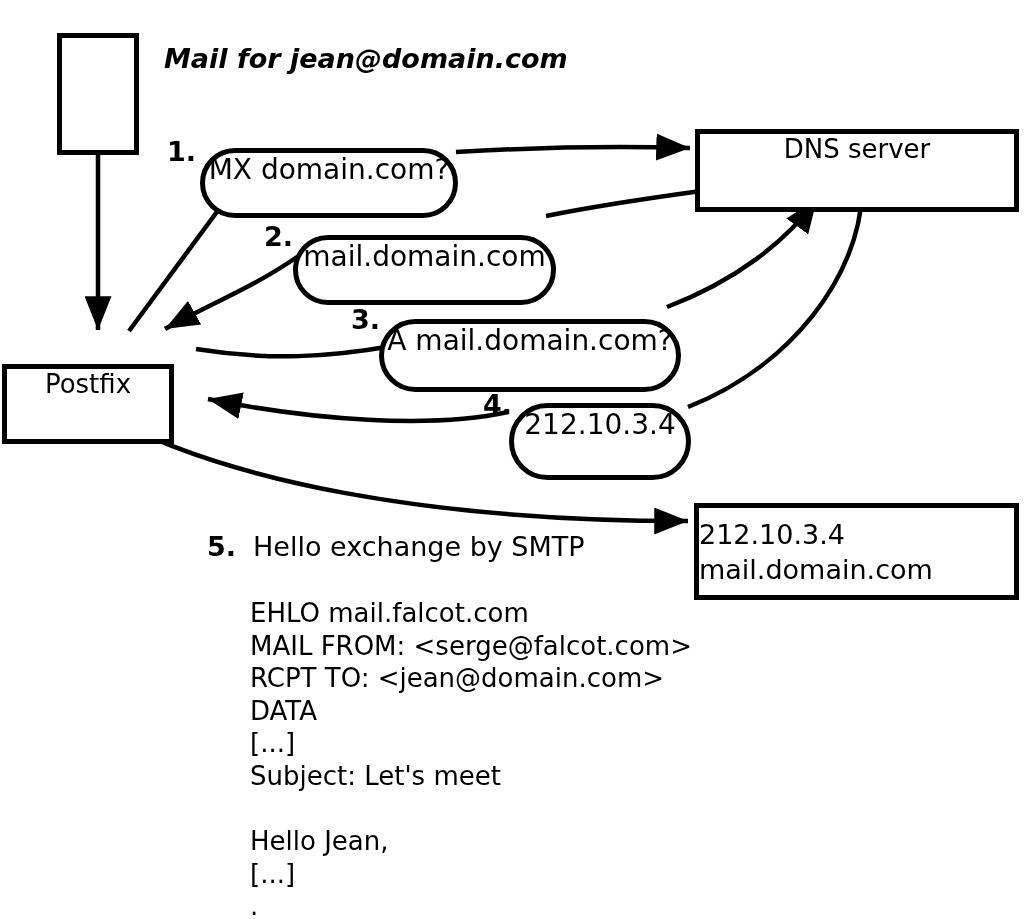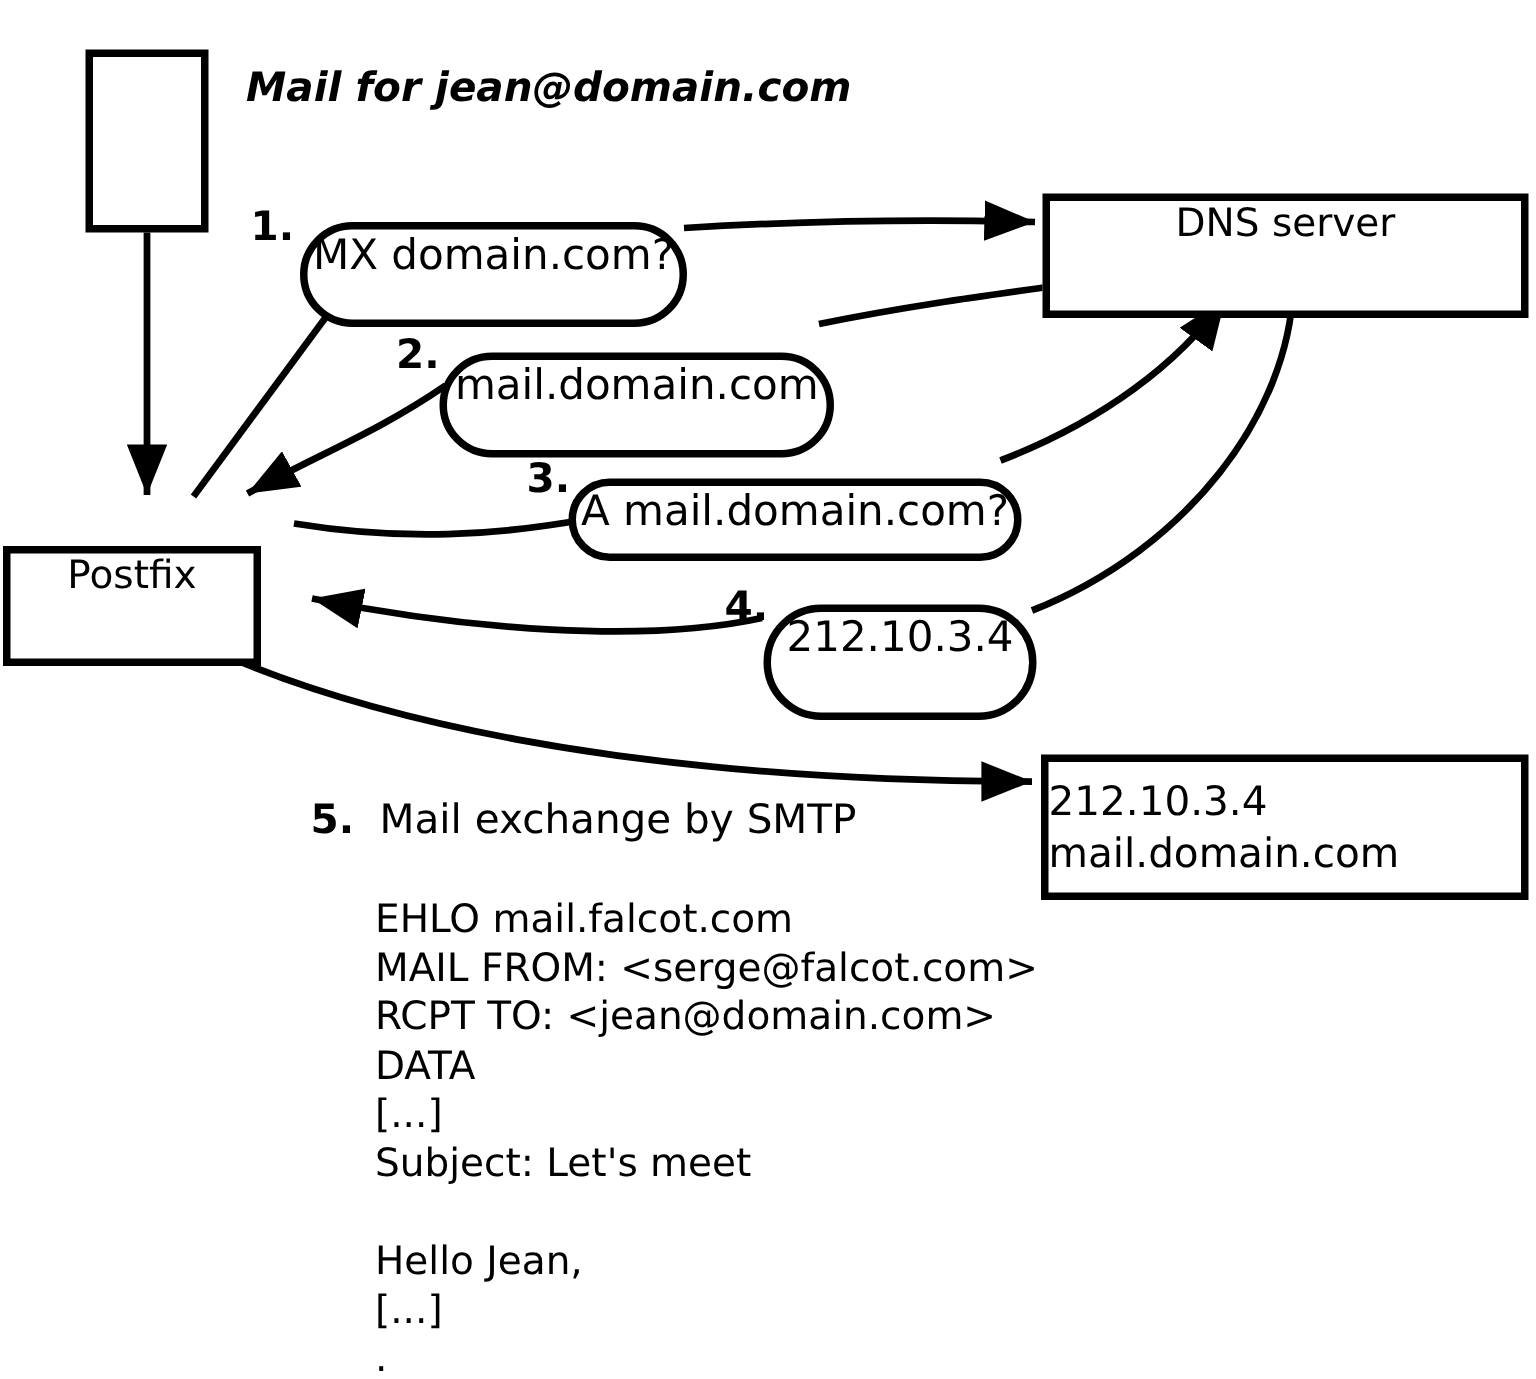--- a/index.html
+++ b/index.html
@@ -77,32 +77,32 @@
 <div class="node pill" style="left:200px;top:116px;width:258px;height:70px;">
   <span>MX domain.com?</span>
 </div>
 
 <span class="num" style="left:264px;top:223px;">2.</span>
 <div class="node pill" style="left:293px;top:203px;width:263px;height:70px;">
   <span>mail.domain.com</span>
 </div>
 
 <span class="num" style="left:351px;top:306px;">3.</span>
-<div class="node pill" style="left:379px;top:287px;width:302px;height:55px;">
+<div class="node pill" style="left:379px;top:287px;width:302px;height:73px;">
   <span>A mail.domain.com?</span>
 </div>
 
 <span class="num" style="left:483px;top:391px;">4.</span>
 <div class="node pill" style="left:509px;top:371px;width:182px;height:77px;">
   <span>212.10.3.4</span>
 </div>
 
 <div class="step5">
   <span class="n">5.</span>
-  <span>Mail exchange by SMTP</span>
+  <span>Hello exchange by SMTP</span>
 </div>
 
 <div class="smtp">EHLO mail.falcot.com
 MAIL FROM: &lt;serge@falcot.com&gt;
 RCPT TO: &lt;jean@domain.com&gt;
 DATA
 [...]
 Subject: Let's meet
 
 Hello Jean,

